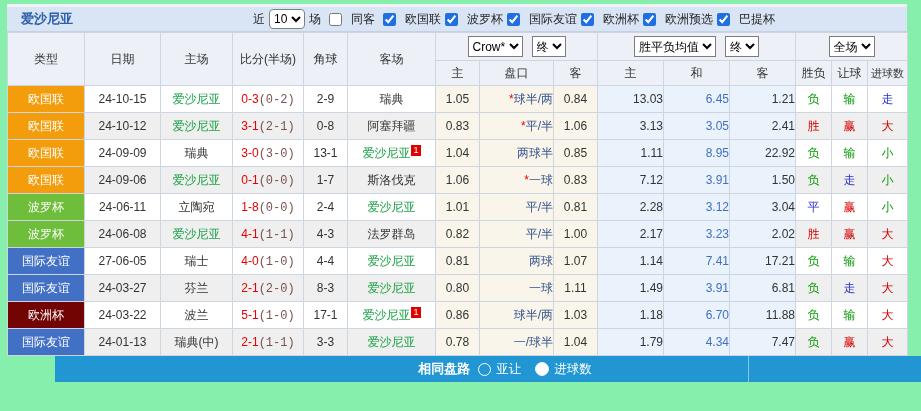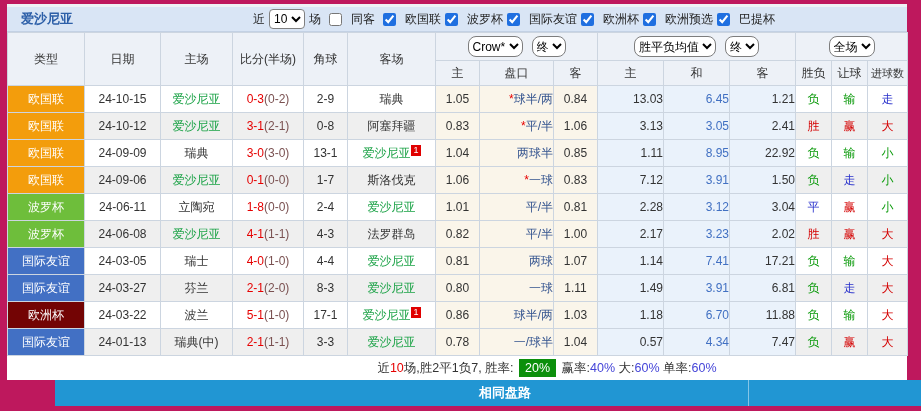--- a/index.html
+++ b/index.html
@@ -1,42 +1,42 @@
 <!DOCTYPE html>
 <html><head>
 <meta charset="utf-8">
 <style>
   html,body{margin:0;padding:0;}
   body{font-family:"Liberation Sans","DejaVu Sans",sans-serif;}
-  .page{position:relative;width:921px;height:411px;background:#be185d;overflow:hidden;}
+  .page{position:relative;width:921px;height:411px;background:#86efac;overflow:hidden;}
   .content{position:absolute;left:7px;top:4px;width:900px;}
   .topstrip{height:3px;background:#eef1f5;}
   
   .titlebar{height:24px;background:#d9e5f5;border-bottom:1px solid #c3d1e4;display:flex;align-items:center;}
   .title{font-size:13px;font-weight:bold;color:#2d5fa8;padding-left:14px;}
   .filters{margin-left:auto;margin-right:132px;display:flex;align-items:center;gap:4px;font-size:12px;color:#222;}
   .filters select{font-size:12px;height:20px;border:1px solid #808080;border-radius:4px;background:#fff;}
   .filters input[type=checkbox]{width:13px;height:13px;margin:0 1px 0 4px;accent-color:#1f6fe0;vertical-align:middle;}
   .filters label{display:flex;align-items:center;gap:8px;}
   
   table{border-collapse:collapse;table-layout:fixed;width:900px;background:#fff;}
   th,td{border:1px solid #ccd5e0;text-align:center;font-size:12px;color:#333;padding:0;white-space:nowrap;overflow:hidden;}
   thead th{background:#edf1f7;font-weight:normal;height:24px;}
   thead tr.selrow th{height:27px;}
-  thead select{font-size:12px;height:21px;border:1px solid #7d7d7d;border-radius:8px;background:#fff;}
+  thead select{font-size:12px;height:21px;border:1px solid #7d7d7d;border-radius:0;background:#fff;}
   .selgroup{display:flex;justify-content:center;align-items:center;gap:9px;}
   tbody td{height:26px;background:#fff;}
   tbody tr.alt td{background:#efefef;}
   tbody tr td.crow{background:#faf5ea;}
   tbody tr td.avg{background:#eaf2fb;text-align:right;}
   td.badge{color:#fff;}
   .team{color:#333;}
   .team.tg{color:#1da348;}
   .ft{color:#e60000;margin-top:16px;}
-  .ht{color:#7a5151;}
+  .ht{color:#7a5151;font-family:Liberation Mono, monospace;}
   td.line{color:#34548f;text-align:right;}
   .star{color:#e60000;}
   td.draw{color:#4170c2;}
   .c-r{color:#d40000;}
   .c-g{color:#0a9a0a;}
   .c-b{color:#2a32cc;}
   sup.card{background:#e00000;color:#fff;font-size:9px;line-height:11px;display:inline-block;padding:0 2px;margin-left:1px;vertical-align:top;}
   
   .summary{height:24px;line-height:24px;background:#fff;font-size:12.5px;color:#333;text-align:center;padding-left:180px;width:720px;}
   .summary .red{color:#e60000;}
@@ -250,21 +250,21 @@
             <td class="crow">1.00</td>
             <td class="avg">2.17</td>
             <td class="avg draw">3.23</td>
             <td class="avg">2.02</td>
             <td class="c-r">胜</td>
             <td class="c-r">赢</td>
             <td class="c-r">大</td>
           </tr>
           <tr>
             <td class="badge" style="background:#4270c4">国际友谊</td>
-            <td>24-03-05</td>
+            <td>27-06-05</td>
             <td class="team ">瑞士</td>
             <td><span class="ft">4-0</span><span class="ht">(1-0)</span></td>
             <td>4-4</td>
             <td class="team tg">爱沙尼亚</td>
             <td class="crow">0.81</td>
             <td class="crow line">两球</td>
             <td class="crow">1.07</td>
             <td class="avg">1.14</td>
             <td class="avg draw">7.41</td>
             <td class="avg">17.21</td>
@@ -309,36 +309,39 @@
           <tr class="alt">
             <td class="badge" style="background:#4270c4">国际友谊</td>
             <td>24-01-13</td>
             <td class="team ">瑞典(中)</td>
             <td><span class="ft">2-1</span><span class="ht">(1-1)</span></td>
             <td>3-3</td>
             <td class="team tg">爱沙尼亚</td>
             <td class="crow">0.78</td>
             <td class="crow line">一/球半</td>
             <td class="crow">1.04</td>
-            <td class="avg">0.57</td>
+            <td class="avg">1.79</td>
             <td class="avg draw">4.34</td>
             <td class="avg">7.47</td>
             <td class="c-g">负</td>
             <td class="c-r">赢</td>
             <td class="c-r">大</td>
           </tr>
         </tbody>
     </table>
 
-    <div class="summary">
-      <span>近</span><span class="red">10</span><span>场,胜2平1负7, 胜率:</span>
-      <span class="badge-green">20%</span>
-      <span>赢率:</span><span class="pct">40%</span>
-      <span>大:</span><span class="pct">60%</span>
-      <span>单率:</span><span class="pct">60%</span>
-    </div>
 
     <div class="bluebar">
       <span class="lbl">相同盘路</span>
+      <span id="bottom-options" style="display:flex;align-items:center;gap:14px;">
+          <span class="opt">
+            <span class="rdo "></span>
+            <span>亚让</span>
+          </span>
+          <span class="opt">
+            <span class="rdo on"></span>
+            <span>进球数</span>
+          </span>
+        </span>
       <span class="divider"></span>
     </div>
   </div>
 </div>
 
 </body></html>

